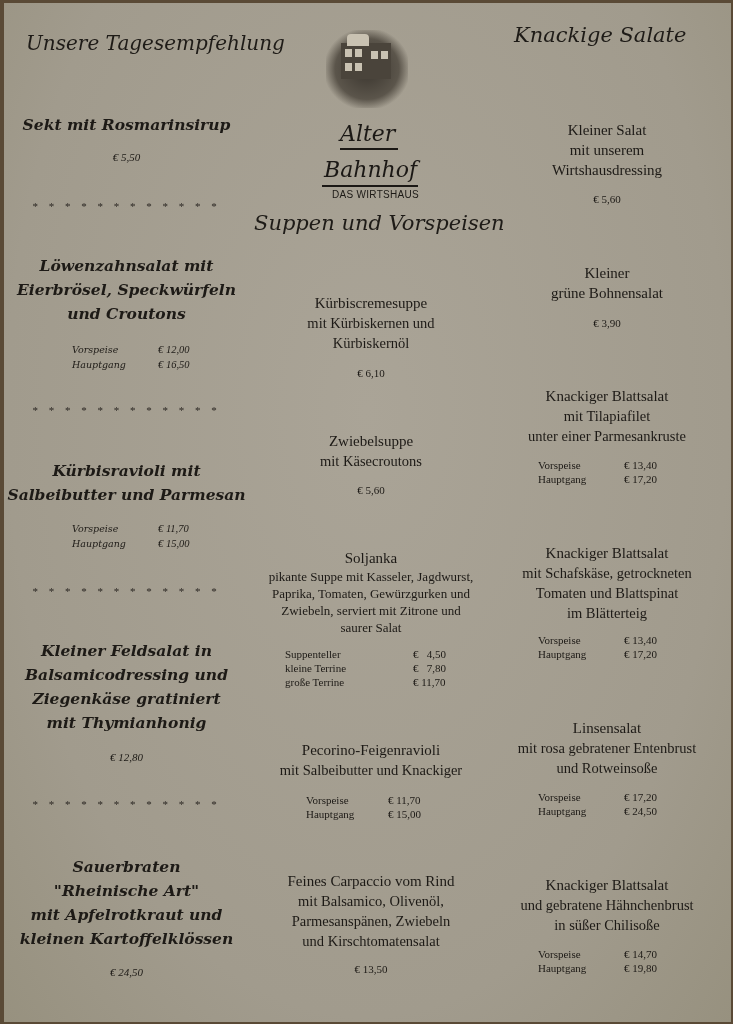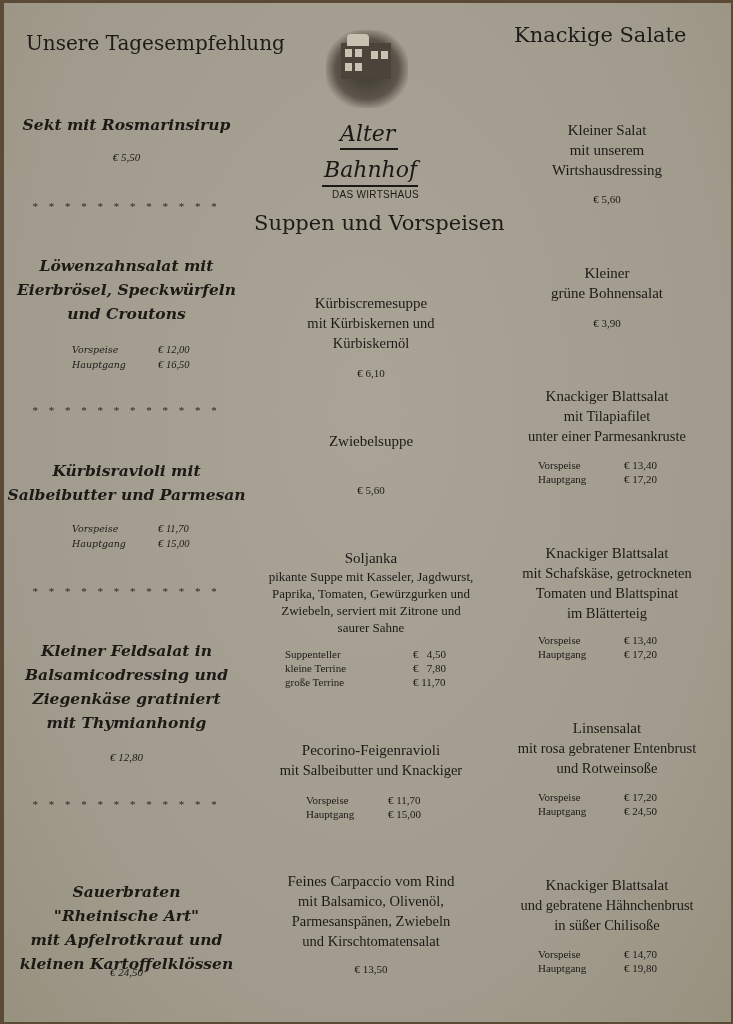--- a/index.html
+++ b/index.html
@@ -11,21 +11,21 @@
   .page {
     position:absolute; left:4px; top:3px; width:727px; height:1019px;
     background:#a59f91;
     background-image: radial-gradient(ellipse at 50% 40%, #aaa497 0%, #a19b8d 70%, #97917f 100%);
     color:#1d1a16;
   }
   .script {
     font-family:"DejaVu Serif", serif; font-style:italic; font-weight:bold;
   }
   .abs { position:absolute; }
-  .sec-title { font-family:"DejaVu Serif", serif; font-size:20px; color:#1e1b17; }
+  .sec-title { font-family:"DejaVu Serif", serif; font-style:italic; font-size:20px; color:#1e1b17; }
   .left-col .dish { position:absolute; left:0; width:245px; text-align:center; font-size:15.5px; line-height:24px; }
   .left-col .price { position:absolute; left:0; width:245px; text-align:center; font-size:11px; font-style:italic; font-family:"Liberation Serif", serif; }
   .stars { position:absolute; left:0; width:245px; text-align:center; font-size:11px; letter-spacing:4px; color:#2a2622; }
   .ptab { position:absolute; font-size:10.5px; font-style:italic; line-height:15px; }
   .ptab .row { display:flex; }
   .ptab .lab { width:86px; font-family:"DejaVu Serif", serif; font-size:9.5px; }
   .block { position:absolute; text-align:center; line-height:20px; }
   .block .title { font-weight:normal; font-size:15px; }
   .block .desc { font-size:14.5px; }
   .simple-price { position:absolute; text-align:center; font-size:11px; }
@@ -91,21 +91,21 @@
 
     <div class="dish script" style="top:636px;">
       <div>Kleiner Feldsalat in</div>
       <div>Balsamicodressing und</div>
       <div>Ziegenkäse gratiniert</div>
       <div>mit Thymianhonig</div>
     </div>
     <div class="price" style="top:748px;">€ 12,80</div>
     <div class="stars" style="top:795px;">* * * * * * * * * * * *</div>
 
-    <div class="dish script" style="top:877px;text-align:center;">
+    <div class="dish script" style="top:852px;text-align:center;">
       <div>Sauerbraten</div>
       <div>"Rheinische Art"</div>
       <div>mit Apfelrotkraut und</div>
       <div>kleinen Kartoffelklössen</div>
     </div>
     <div class="price" style="top:963px;">€ 24,50</div>
   </div>
 
   <div>
     <div class="logo-img"></div>
@@ -129,29 +129,30 @@
 
   <div class="block" style="left:242px; width:250px; top:290px;">
     <div class="title">Kürbiscremesuppe</div>
     <div class="desc">mit Kürbiskernen und</div>
     <div class="desc">Kürbiskernöl</div>
   </div>
   <div class="simple-price" style="left:242px; width:250px; top:364px;">€ 6,10</div>
 
   <div class="block" style="left:242px; width:250px; top:428px;">
     <div class="title">Zwiebelsuppe</div>
+    <div class="desc">mit Käsecroutons</div>
   </div>
   <div class="simple-price" style="left:242px; width:250px; top:481px;">€ 5,60</div>
 
   <div class="block" style="left:242px; width:250px; top:545px; line-height:17px;">
     <div class="title" style="line-height:20px;">Soljanka</div>
     <div class="desc" style="font-size:13px;">pikante Suppe mit Kasseler, Jagdwurst,</div>
     <div class="desc" style="font-size:13px;">Paprika, Tomaten, Gewürzgurken und</div>
     <div class="desc" style="font-size:13px;">Zwiebeln, serviert mit Zitrone und</div>
-    <div class="desc" style="font-size:13px;">saurer Sahne</div>
+    <div class="desc" style="font-size:13px;">saurer Salat</div>
   </div>
   <div class="pt" style="left:281px; top:644px; line-height:14px;">
     <div class="row">
         <span class="lab" style="width:128px;">Suppenteller</span>
         <span style="white-space:pre;">€   4,50</span>
       </div>
     <div class="row">
         <span class="lab" style="width:128px;">kleine Terrine</span>
         <span style="white-space:pre;">€   7,80</span>
       </div>

